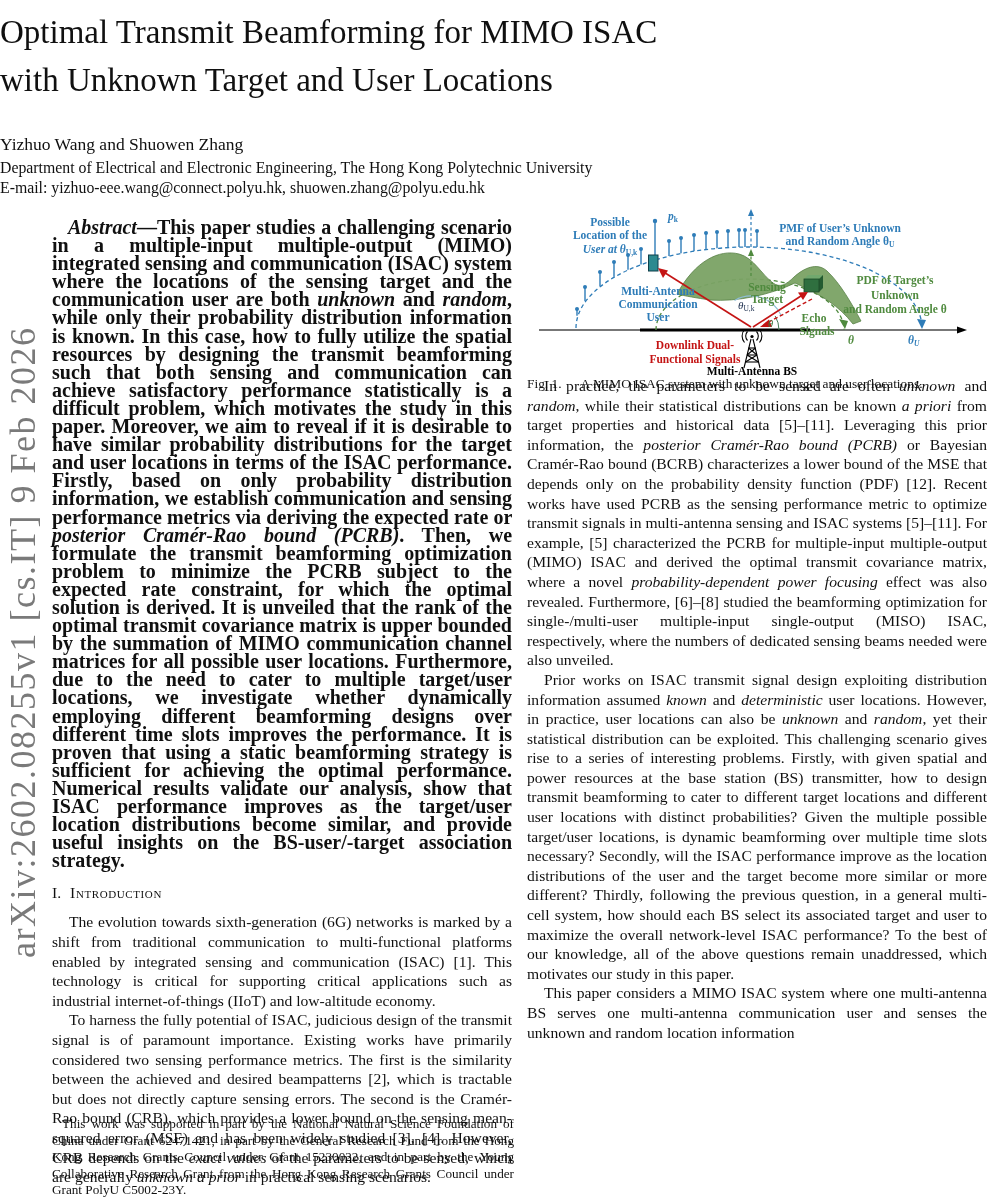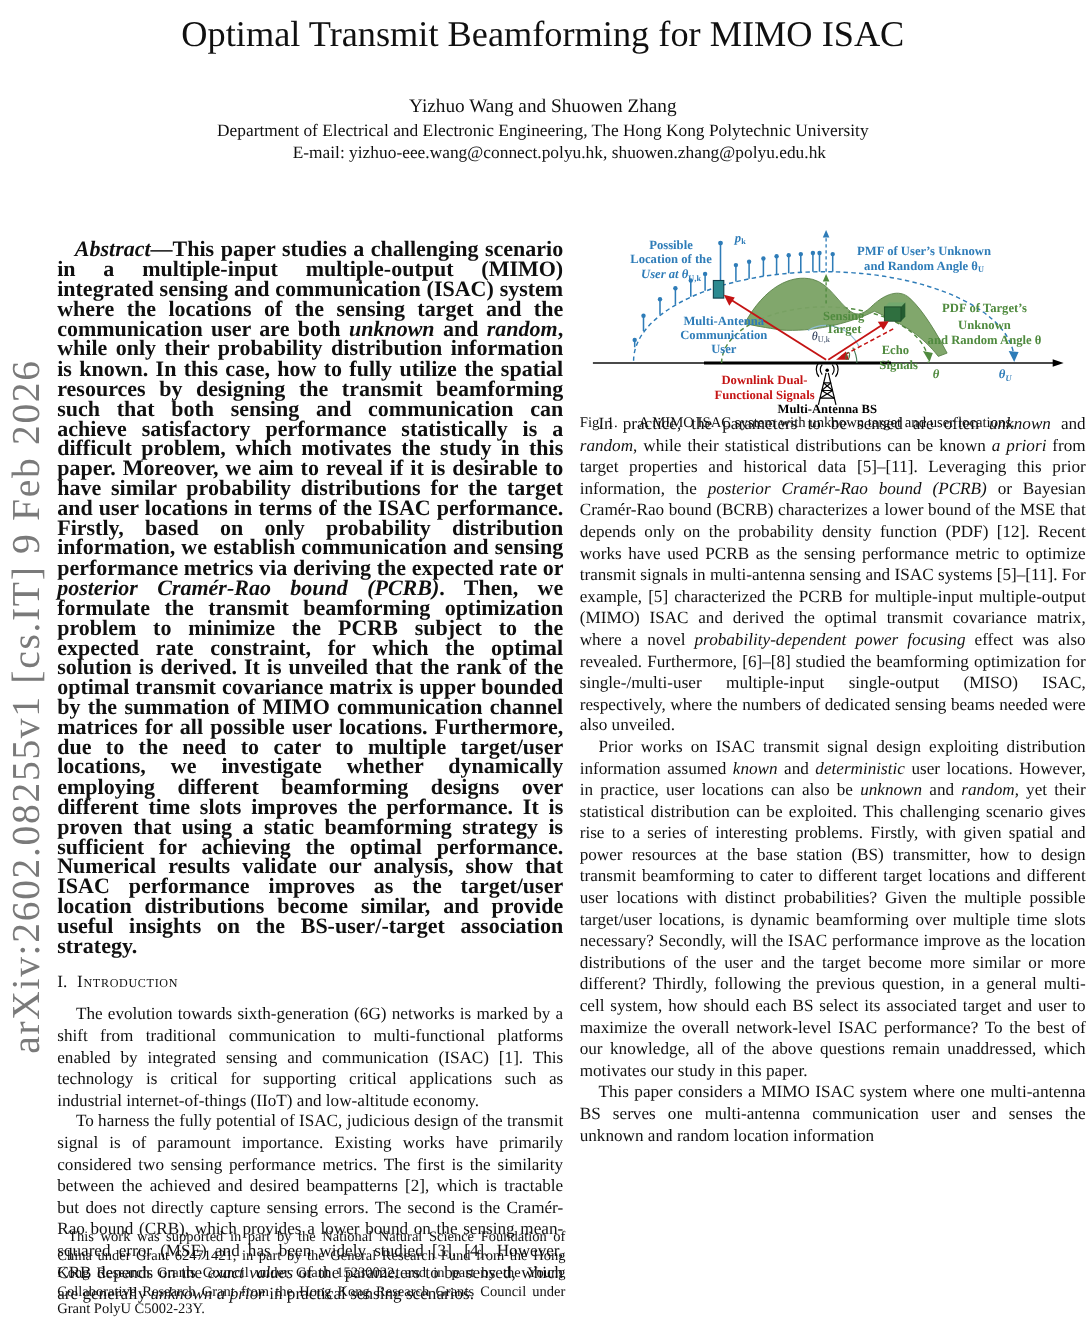--- a/index.html
+++ b/index.html
@@ -7,25 +7,25 @@
     --user_teal:#2c8a90; --target_green:#2f6f3f; --arxiv_gray:#7a7a7a; --ink:#101010;
   }
   html,body{margin:0;padding:0;}
   body{width:987px;height:1200px;position:relative;overflow:hidden;background:#ffffff;
        font-family:"Liberation Serif",serif;color:var(--ink);}
   .it{font-style:italic;}
   
   .arxiv{position:absolute;top:958px;left:2px;transform-origin:0 0;transform:rotate(-90deg);
          white-space:nowrap;font-size:36px;letter-spacing:1.5px;color:var(--arxiv_gray);}
   
-  .hdr{position:absolute;top:8px;left:0;width:987px;text-align:center;}
+  .hdr{position:absolute;top:8px;left:0;width:987px;}
   .title{font-size:33px;line-height:48px;font-weight:400;}
   .authors{margin-top:30px;font-size:17.5px;}
   .affil{margin-top:4px;font-size:15.8px;}
-  .email{margin-top:2px;font-size:15.8px;padding-left:30px;}
+  .email{margin-top:2px;font-size:15.8px;}
   
   .colL{position:absolute;left:52px;top:218px;width:460px;}
   .colR{position:absolute;left:527px;top:376px;width:460px;}
   .abstract{font-weight:bold;font-size:20px;line-height:18.1px;text-align:justify;text-indent:16px;margin:0;}
   .sec-head{font-size:15.6px;margin:15px 0 10px 0;}
   .sec-head .sc{font-variant:small-caps;letter-spacing:.6px;margin-left:9px;}
   .p{font-size:15.6px;line-height:19.6px;text-align:justify;text-indent:17px;margin:0;}
   .footnote{position:absolute;left:52px;top:1116px;width:462px;font-size:13.2px;line-height:16.6px;
             text-align:justify;text-indent:10px;}
   
@@ -43,20 +43,21 @@
   .mid{text-anchor:middle;}
 </style>
 </head>
 <body>
 
 <div class="arxiv">arXiv:2602.08255v1  [cs.IT]  9 Feb 2026</div>
 
 <div class="hdr">
   <div class="title">
     <div>Optimal Transmit Beamforming for MIMO ISAC</div>
+    <div>with Unknown Target and User Locations</div>
   </div>
   <div class="authors">Yizhuo Wang and Shuowen Zhang</div>
   <div class="affil">Department of Electrical and Electronic Engineering, The Hong Kong Polytechnic University</div>
   <div class="email">E-mail: yizhuo-eee.wang@connect.polyu.hk, shuowen.zhang@polyu.edu.hk</div>
 </div>
 
 <div class="colL">
   <p class="abstract"><span class="it">Abstract</span><span>—This paper studies a challenging scenario in a multiple-input multiple-output (MIMO) integrated sensing and communication (ISAC) system where the locations of the sensing target and the communication user are both </span><span class="it">unknown</span><span> and </span><span class="it">random</span><span>, while only their probability distribution information is known. In this case, how to fully utilize the spatial resources by designing the transmit beamforming such that both sensing and communication can achieve satisfactory performance statistically is a difficult problem, which motivates the study in this paper. Moreover, we aim to reveal if it is desirable to have similar probability distributions for the target and user locations in terms of the ISAC performance. Firstly, based on only probability distribution information, we establish communication and sensing performance metrics via deriving the expected rate or </span><span class="it">posterior Cramér-Rao bound (PCRB)</span><span>. Then, we formulate the transmit beamforming optimization problem to minimize the PCRB subject to the expected rate constraint, for which the optimal solution is derived. It is unveiled that the rank of the optimal transmit covariance matrix is upper bounded by the summation of MIMO communication channel matrices for all possible user locations. Furthermore, due to the need to cater to multiple target/user locations, we investigate whether dynamically employing different beamforming designs over different time slots improves the performance. It is proven that using a static beamforming strategy is sufficient for achieving the optimal performance. Numerical results validate our analysis, show that ISAC performance improves as the target/user location distributions become similar, and provide useful insights on the BS-user/-target association strategy.</span></p>
   <div class="sec-head">
     <span>I.</span><span class="sc">Introduction</span>

